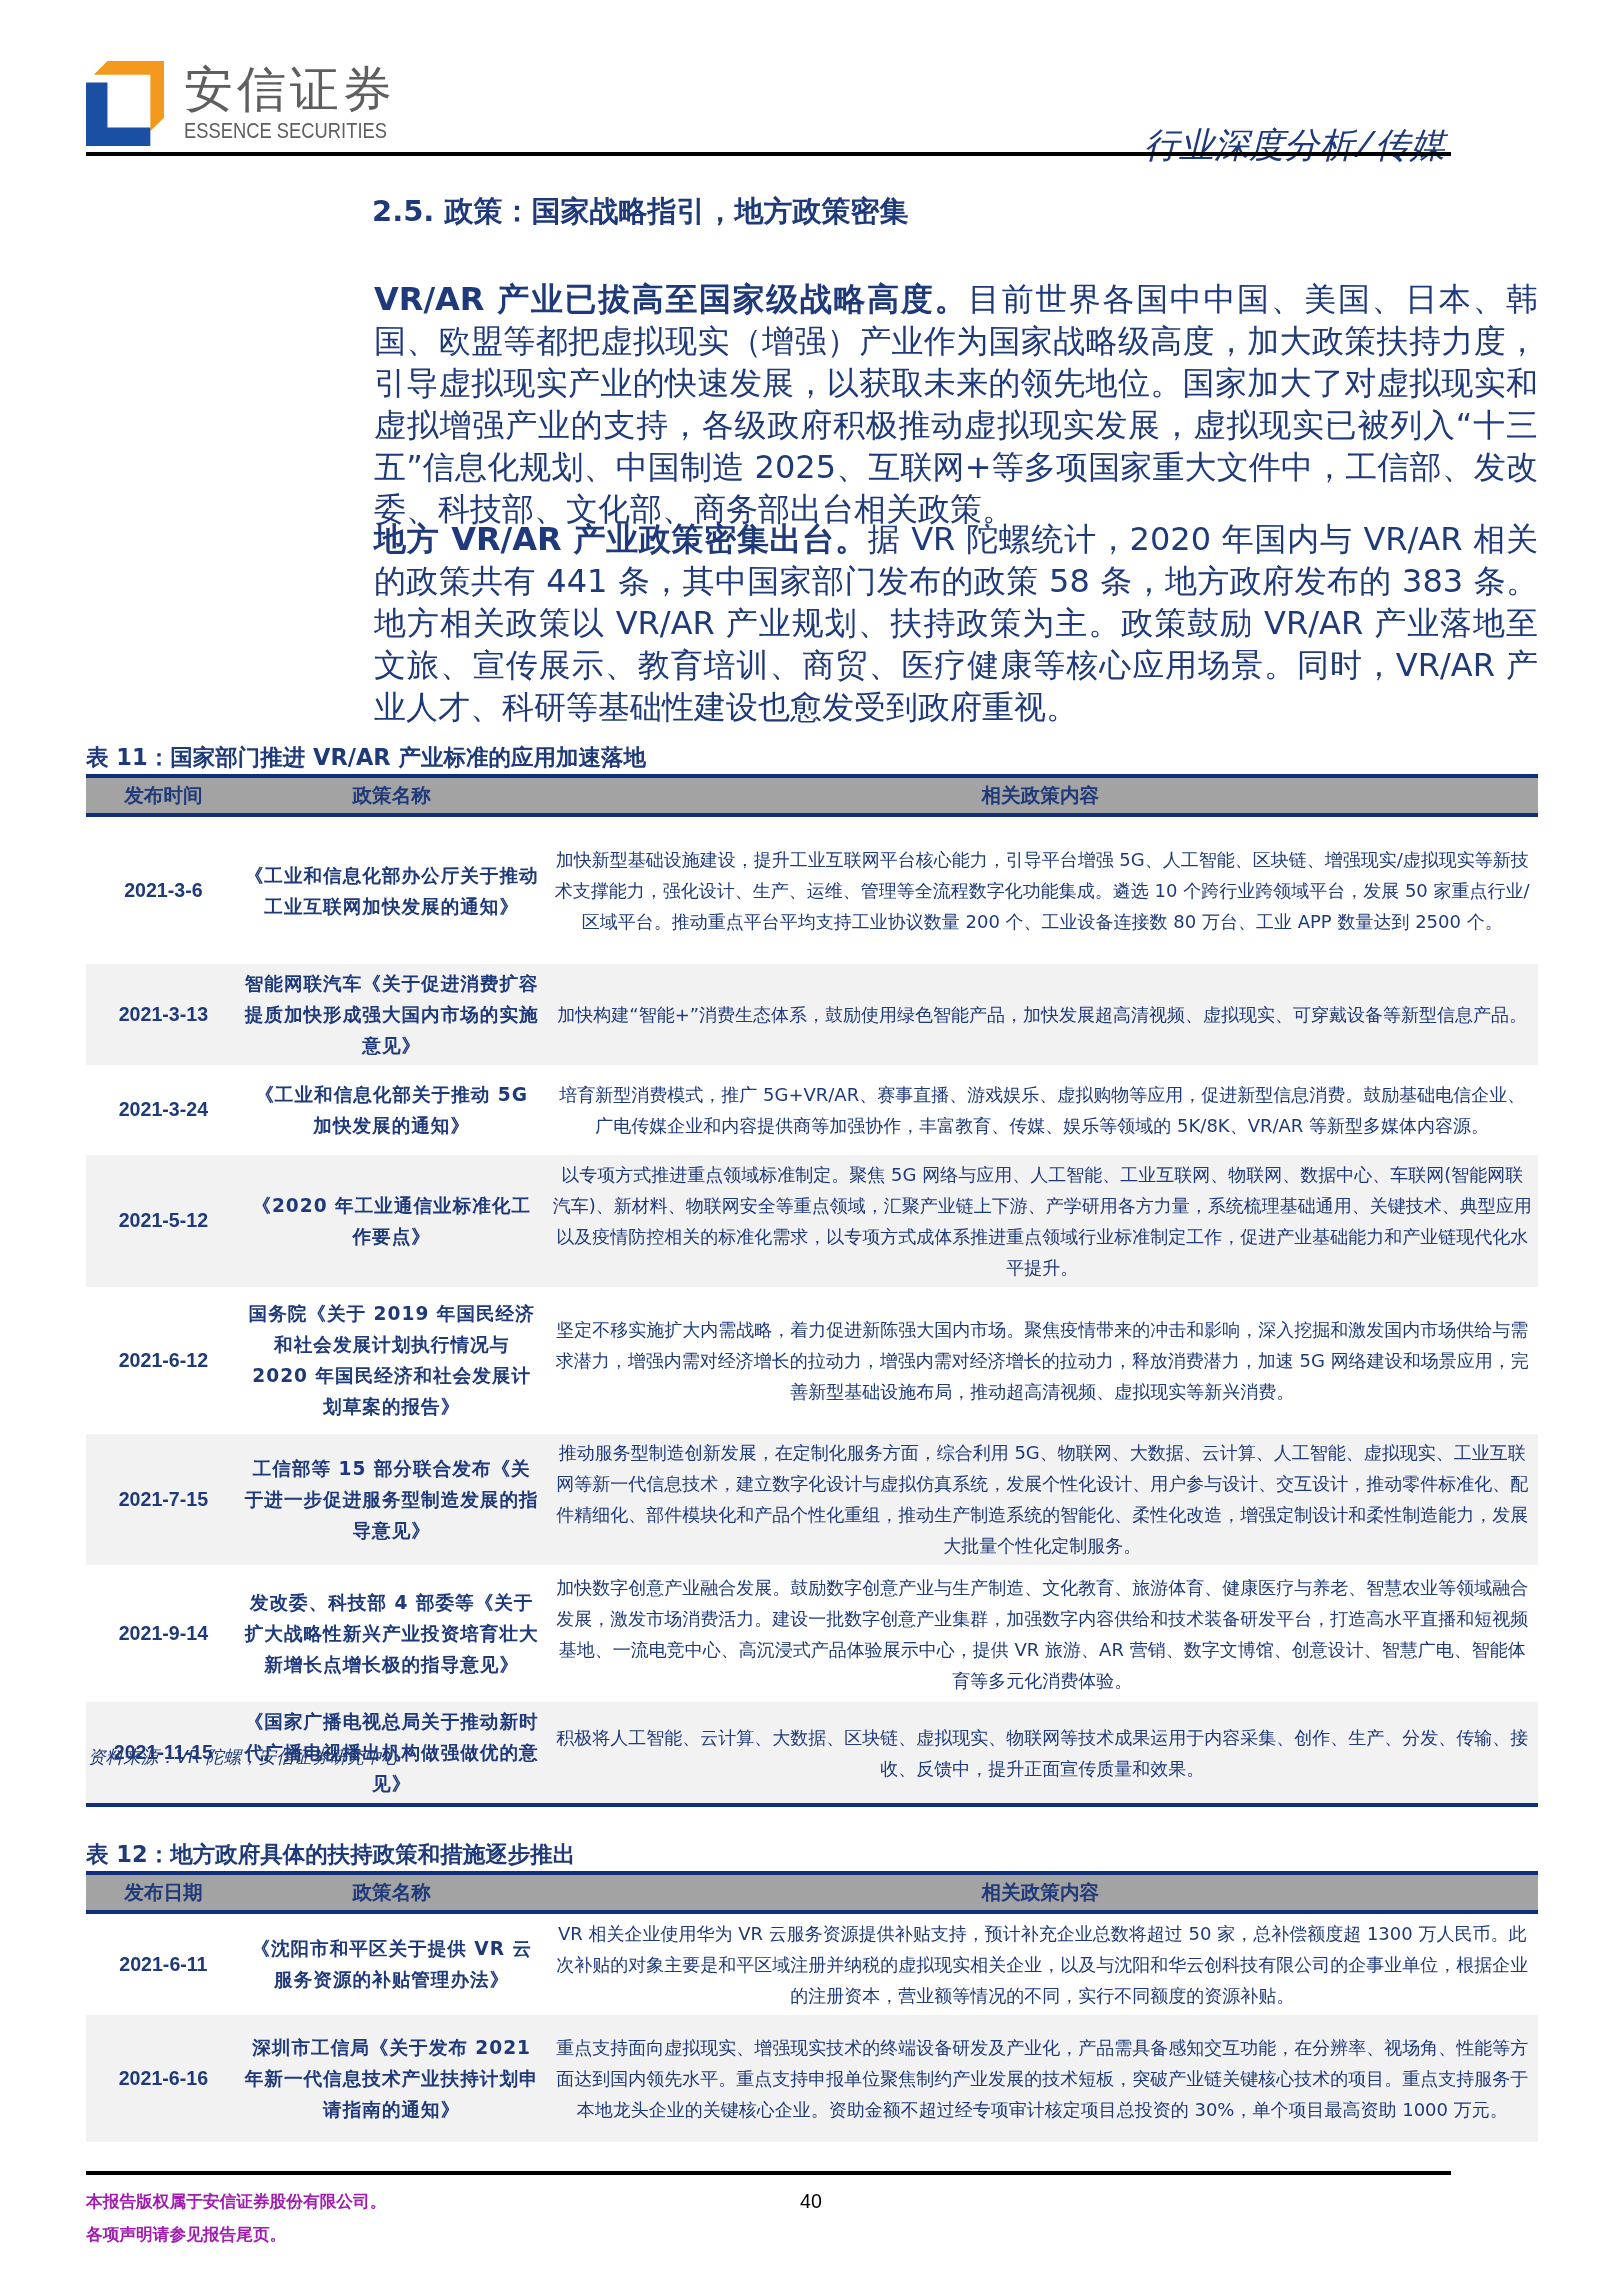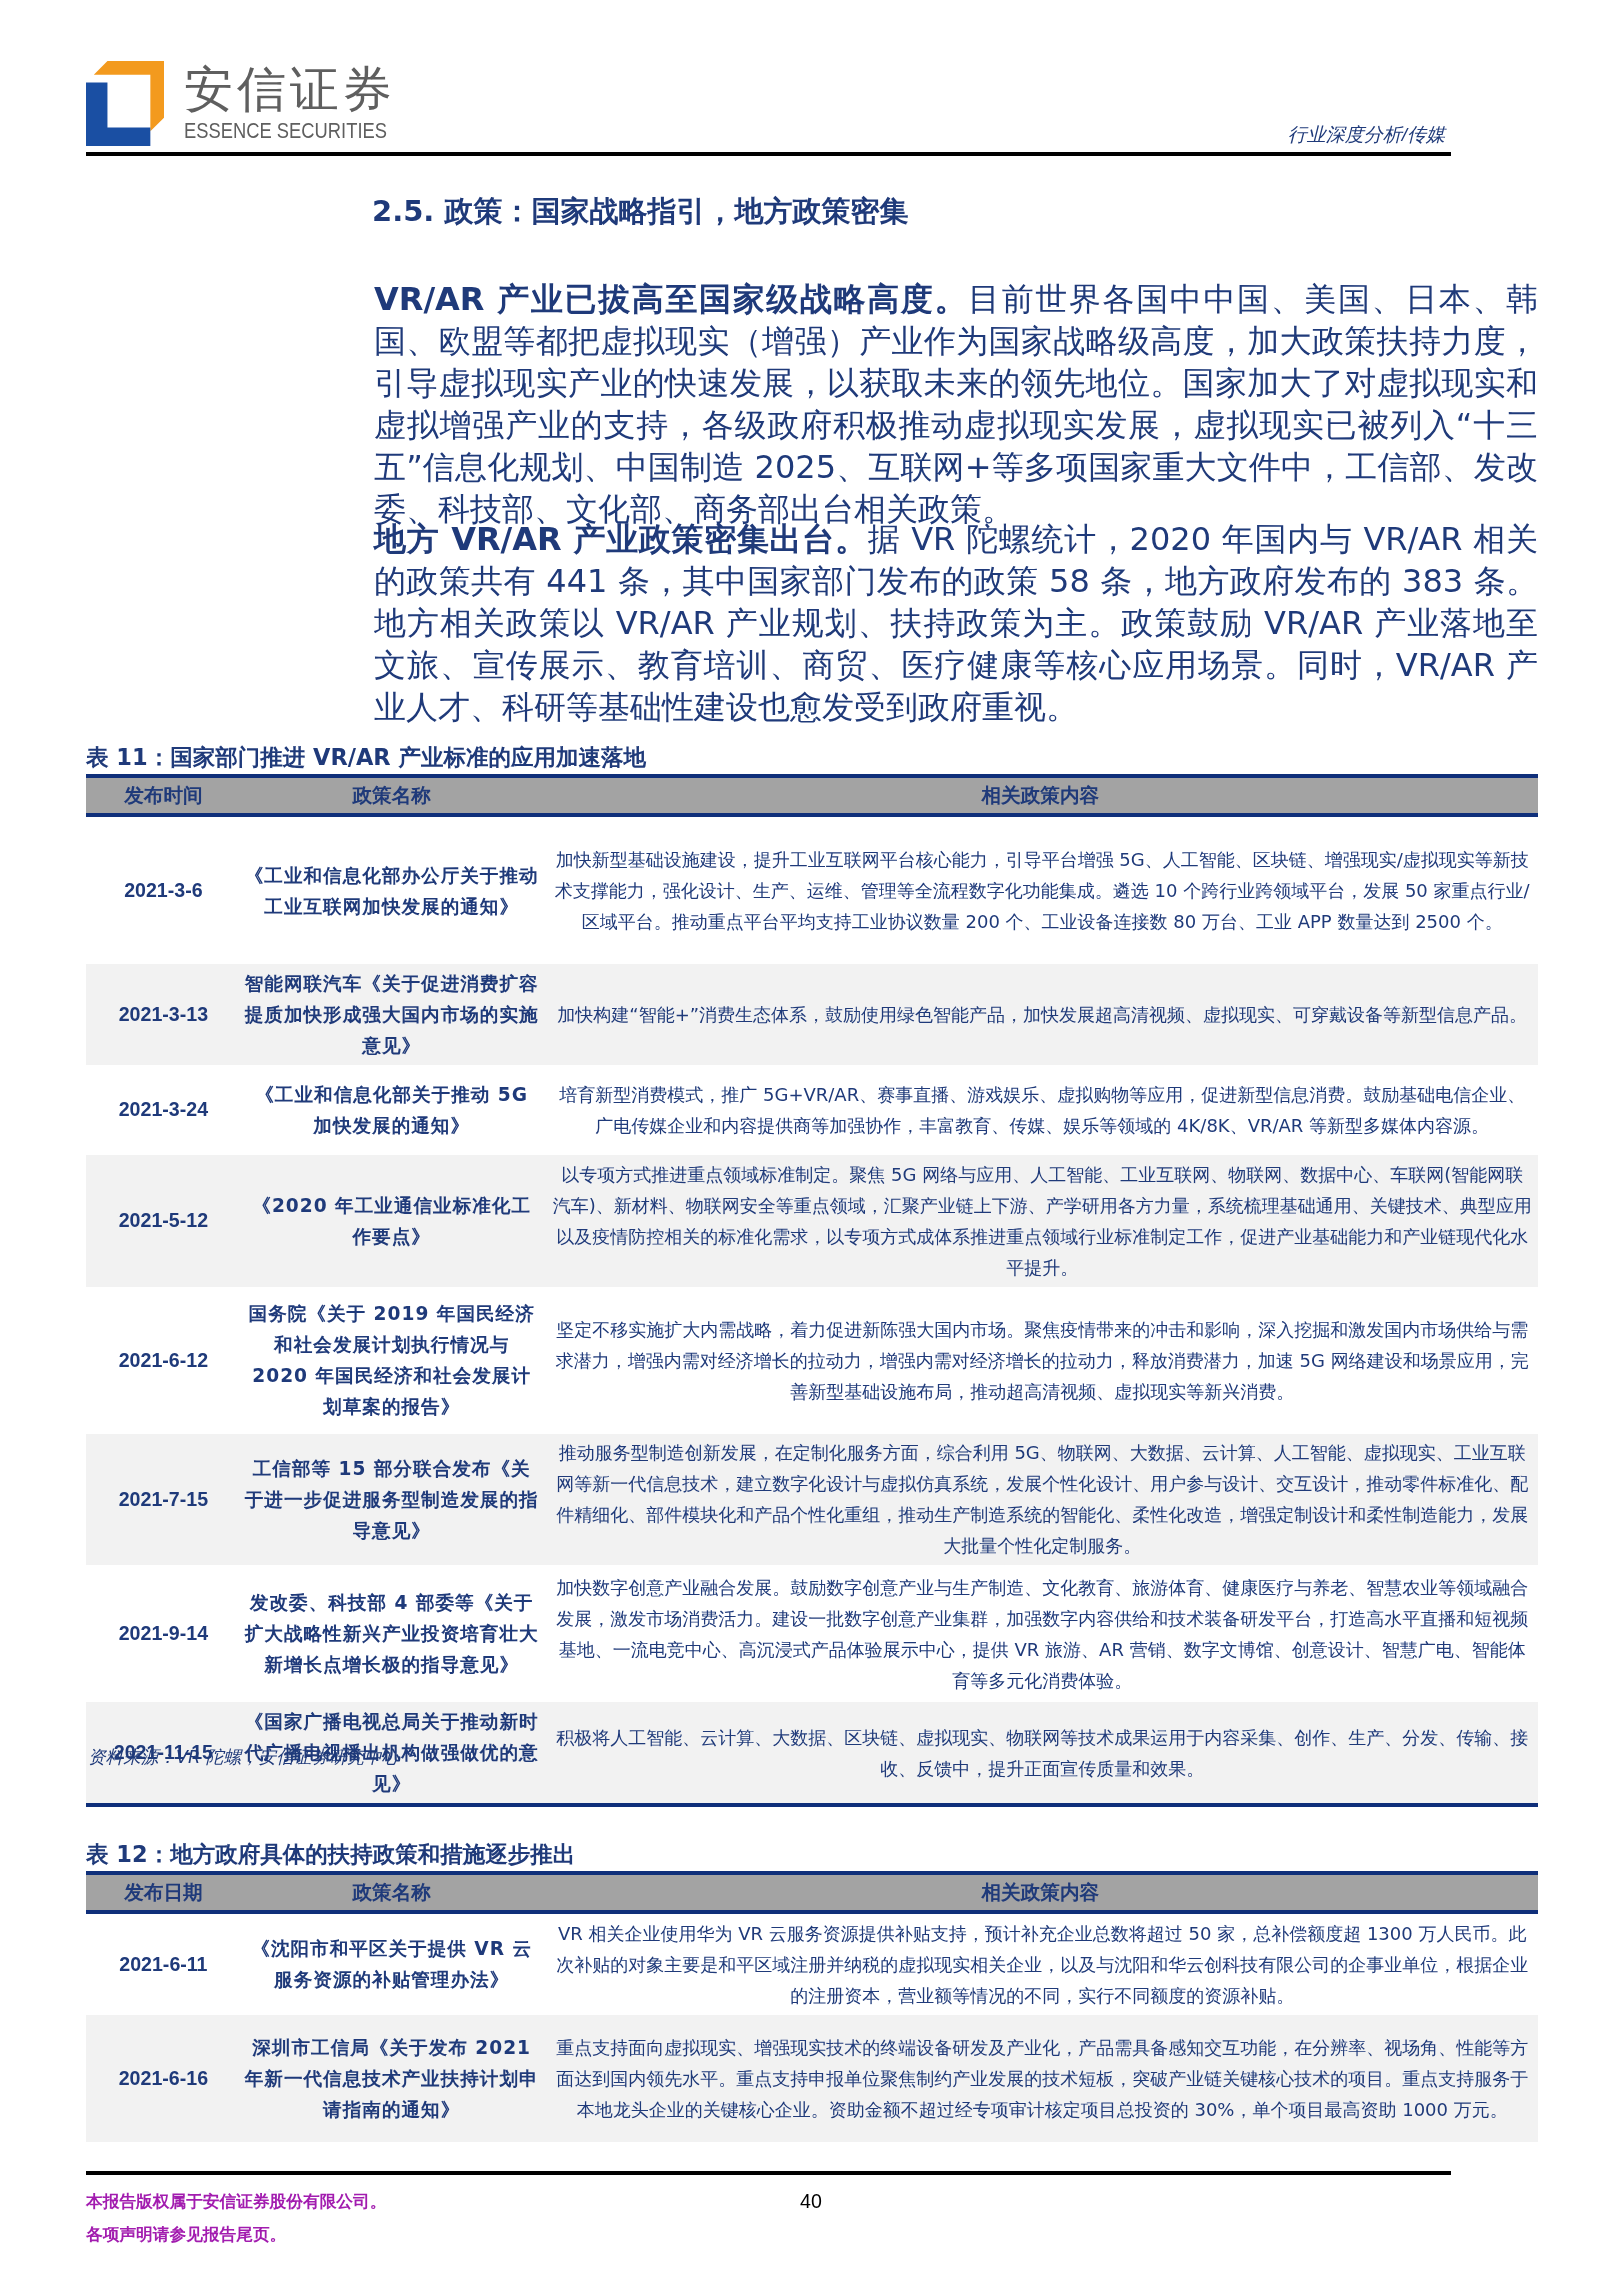--- a/index.html
+++ b/index.html
@@ -1,21 +1,21 @@
 <!DOCTYPE html>
 <html><head>
 <meta charset="utf-8">
 <style>
   html, body { margin:0; padding:0; background:#ffffff; }
   body { width:1621px; height:2294px; position:relative; font-family:"DejaVu Sans", sans-serif; color:#1f3a7a; overflow:hidden; }
   .header { position:absolute; left:86px; top:57px; width:1365px; height:98px; }
   .logo-mark { position:absolute; left:0; top:3.9px; width:78px; height:85px; }
   .logo-cn { position:absolute; left:98px; top:0px; font-size:49px; color:#5f5f5f; letter-spacing:3.9px; font-family:"DejaVu Sans", sans-serif; }
   .logo-en { position:absolute; left:98px; top:61px; font-size:21.6px; color:#5f5f5f; font-family:"Liberation Sans", sans-serif; letter-spacing:0px; transform:scaleX(0.85); transform-origin:left; }
-  .header-right { position:absolute; right:5.9px; top:65px; font-size:19px; color:#1f3a7a; font-family:Liberation Sans, sans-serif; font-style:italic; }
+  .header-right { position:absolute; right:5.9px; top:65px; font-size:35px; color:#1f3a7a; font-family:Liberation Mono, monospace; font-style:italic; }
   .header-rule { position:absolute; left:86px; top:152px; width:1365px; height:3.9px; background:#000; }
 
   .section-title { position:absolute; left:372px; top:192px; font-size:29px; font-weight:bold; color:#1f3a7a; }
   .para { position:absolute; left:374px; width:1164px; font-size:32px; line-height:42px; color:#1f3a7a; text-align:justify; font-family:"DejaVu Sans", sans-serif; }
   .para b { font-weight:bold; }
   .p1 { top:278px; }
   .p2 { top:518px; }
 
   .tbl-title { position:absolute; left:86px; font-size:22.5px; font-weight:bold; color:#1f3a7a; }
   .tbl { position:absolute; left:86px; width:1452px; border-collapse:collapse; }
@@ -73,21 +73,21 @@
       <td class="content">加快新型基础设施建设，提升工业互联网平台核心能力，引导平台增强 5G、人工智能、区块链、增强现实/虚拟现实等新技术支撑能力，强化设计、生产、运维、管理等全流程数字化功能集成。遴选 10 个跨行业跨领域平台，发展 50 家重点行业/区域平台。推动重点平台平均支持工业协议数量 200 个、工业设备连接数 80 万台、工业 APP 数量达到 2500 个。</td>
     </tr>
     <tr class="alt" style="height:94px;">
       <td class="date">2021-3-13</td>
       <td class="name">智能网联汽车《关于促进消费扩容提质加快形成强大国内市场的实施意见》</td>
       <td class="content">加快构建“智能+”消费生态体系，鼓励使用绿色智能产品，加快发展超高清视频、虚拟现实、可穿戴设备等新型信息产品。</td>
     </tr>
     <tr style="height:90px;">
       <td class="date">2021-3-24</td>
       <td class="name">《工业和信息化部关于推动 5G 加快发展的通知》</td>
-      <td class="content">培育新型消费模式，推广 5G+VR/AR、赛事直播、游戏娱乐、虚拟购物等应用，促进新型信息消费。鼓励基础电信企业、广电传媒企业和内容提供商等加强协作，丰富教育、传媒、娱乐等领域的 4K/8K、VR/AR 等新型多媒体内容源。</td>
+      <td class="content">培育新型消费模式，推广 5G+VR/AR、赛事直播、游戏娱乐、虚拟购物等应用，促进新型信息消费。鼓励基础电信企业、广电传媒企业和内容提供商等加强协作，丰富教育、传媒、娱乐等领域的 5K/8K、VR/AR 等新型多媒体内容源。</td>
     </tr>
     <tr class="alt" style="height:129px;">
       <td class="date">2021-5-12</td>
       <td class="name">《2020 年工业通信业标准化工作要点》</td>
       <td class="content">以专项方式推进重点领域标准制定。聚焦 5G 网络与应用、人工智能、工业互联网、物联网、数据中心、车联网(智能网联汽车)、新材料、物联网安全等重点领域，汇聚产业链上下游、产学研用各方力量，系统梳理基础通用、关键技术、典型应用以及疫情防控相关的标准化需求，以专项方式成体系推进重点领域行业标准制定工作，促进产业基础能力和产业链现代化水平提升。</td>
     </tr>
     <tr style="height:147px;">
       <td class="date">2021-6-12</td>
       <td class="name">国务院《关于 2019 年国民经济和社会发展计划执行情况与 2020 年国民经济和社会发展计划草案的报告》</td>
       <td class="content">坚定不移实施扩大内需战略，着力促进新陈强大国内市场。聚焦疫情带来的冲击和影响，深入挖掘和激发国内市场供给与需求潜力，增强内需对经济增长的拉动力，增强内需对经济增长的拉动力，释放消费潜力，加速 5G 网络建设和场景应用，完善新型基础设施布局，推动超高清视频、虚拟现实等新兴消费。</td>

